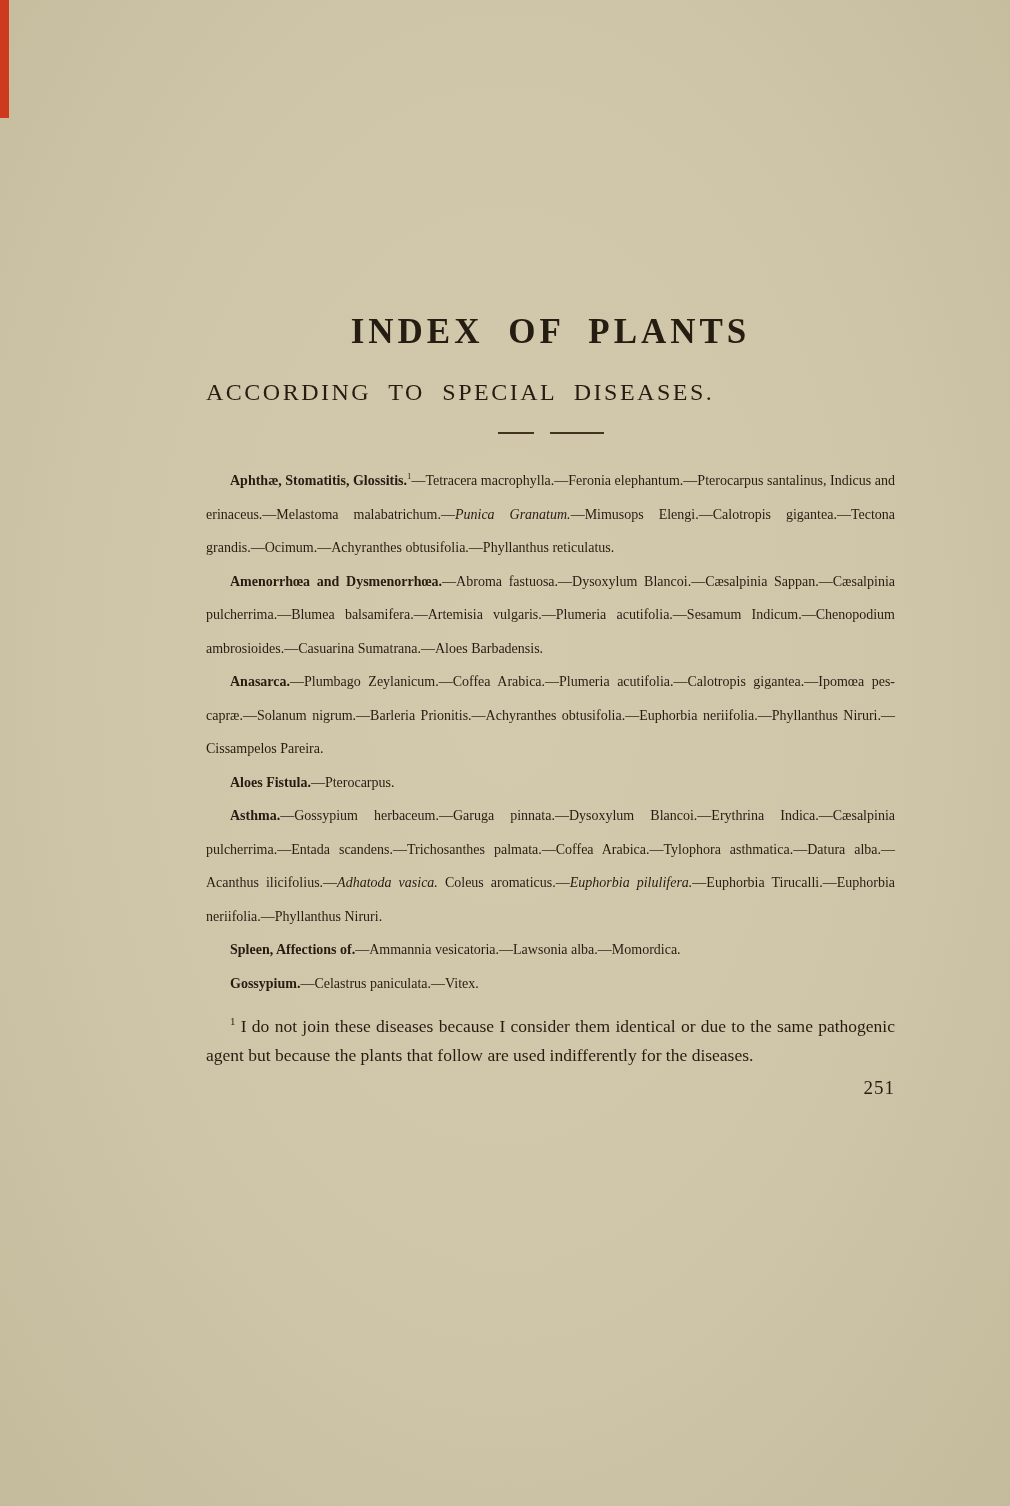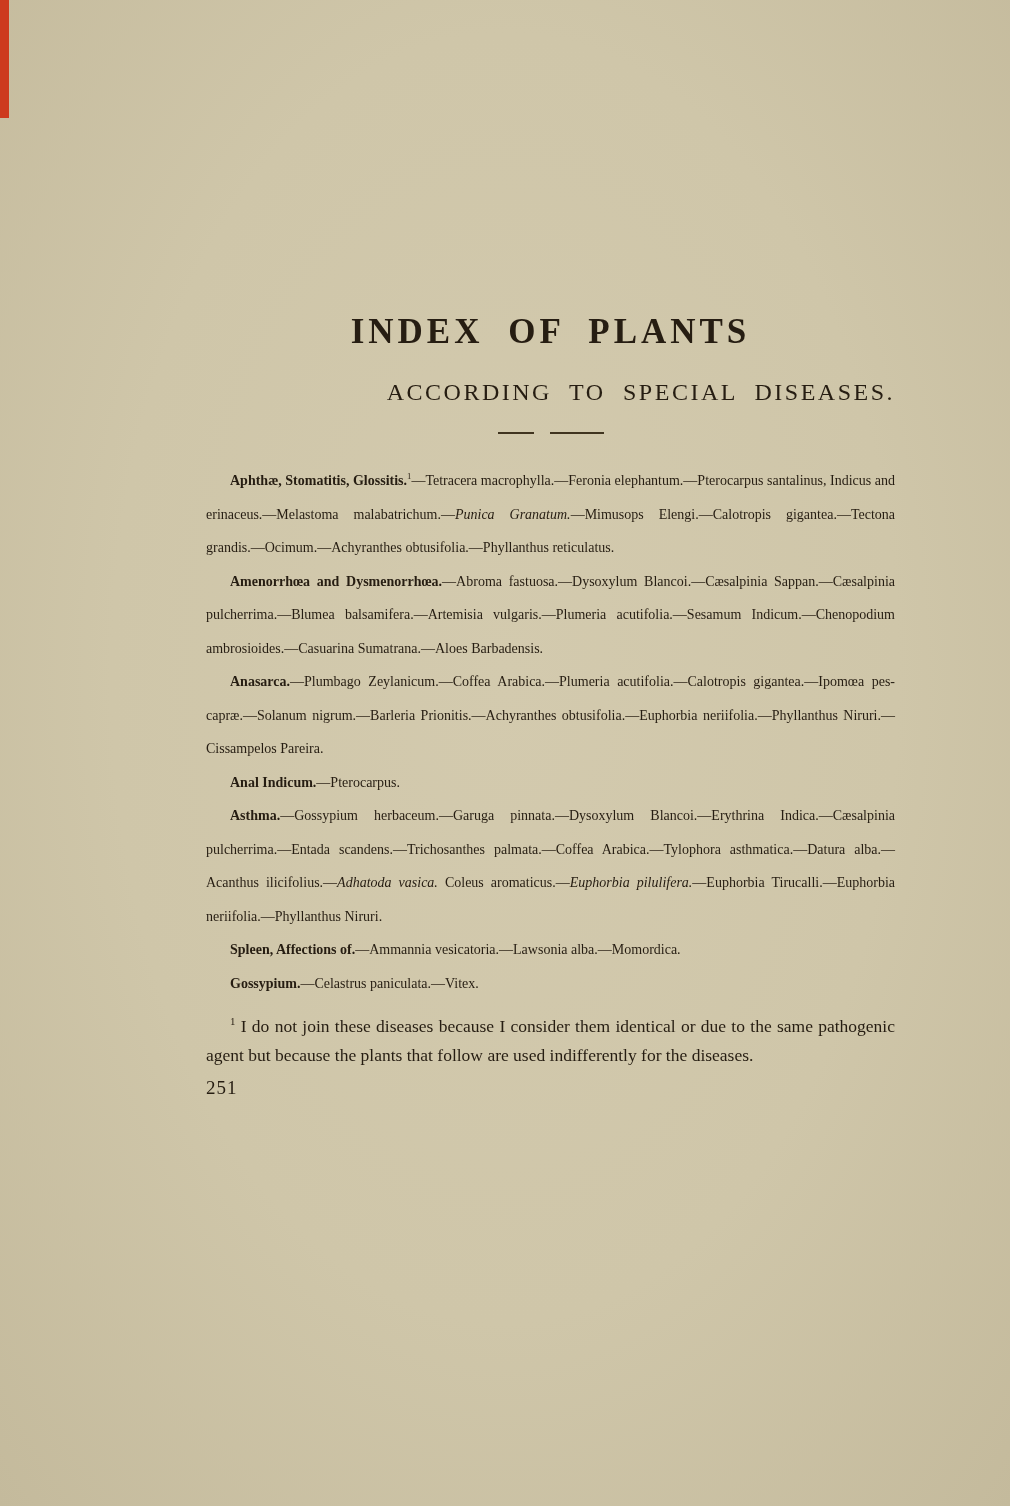--- a/index.html
+++ b/index.html
@@ -34,21 +34,21 @@
     margin: 312px 0 0 0;
     text-align: center;
     font-size: 35px;
     font-weight: 700;
     letter-spacing: 4px;
     word-spacing: 12px;
   }
 
   .subtitle {
     margin: 27px 0 0 0;
-    text-align: right;
+    text-align: left;
     font-size: 24px;
     font-weight: 400;
     letter-spacing: 2.5px;
     word-spacing: 9px;
   }
 
   .divider {
     margin: 26px auto 0 auto;
     width: 130px;
     display: flex;
@@ -82,21 +82,21 @@
   .footnote {
     margin: 12px 0 0 0;
     font-size: 17.5px;
     line-height: 28.5px;
     text-align: justify;
     text-indent: 24px;
   }
 
   .page-number {
     margin-top: 8px;
-    text-align: left;
+    text-align: right;
     font-size: 19px;
     letter-spacing: 1px;
   }
 </style>
 </head>
 <body>
 
 <div class="page">
   <div class="red-strip"></div>
 
@@ -106,21 +106,21 @@
 
     <div class="divider">
       <span class="d1"></span>
       <span class="d2"></span>
     </div>
 
     <div class="body-text">
         <p><span class="b">Aphthæ, Stomatitis, Glossitis.</span><sup>1</sup><span>—Tetracera macrophylla.—Feronia elephantum.—Pterocarpus santalinus, Indicus and erinaceus.—Melastoma malabatrichum.—</span><span class="i">Punica Granatum.</span><span>—Mimusops Elengi.—Calotropis gigantea.—Tectona grandis.—Ocimum.—Achyranthes obtusifolia.—Phyllanthus reticulatus.</span></p>
         <p><span class="b">Amenorrhœa and Dysmenorrhœa.</span><span>—Abroma fastuosa.—Dysoxylum Blancoi.—Cæsalpinia Sappan.—Cæsalpinia pulcherrima.—Blumea balsamifera.—Artemisia vulgaris.—Plumeria acutifolia.—Sesamum Indicum.—Chenopodium ambrosioides.—Casuarina Sumatrana.—Aloes Barbadensis.</span></p>
         <p><span class="b">Anasarca.</span><span>—Plumbago Zeylanicum.—Coffea Arabica.—Plumeria acutifolia.—Calotropis gigantea.—Ipomœa pes-capræ.—Solanum nigrum.—Barleria Prionitis.—Achyranthes obtusifolia.—Euphorbia neriifolia.—Phyllanthus Niruri.—Cissampelos Pareira.</span></p>
-        <p><span class="b">Anal Indicum.</span><span>—Pterocarpus.</span></p>
+        <p><span class="b">Aloes Fistula.</span><span>—Pterocarpus.</span></p>
         <p><span class="b">Asthma.</span><span>—Gossypium herbaceum.—Garuga pinnata.—Dysoxylum Blancoi.—Erythrina Indica.—Cæsalpinia pulcherrima.—Entada scandens.—Trichosanthes palmata.—Coffea Arabica.—Tylophora asthmatica.—Datura alba.—Acanthus ilicifolius.—</span><span class="i">Adhatoda vasica.</span><span> Coleus aromaticus.—</span><span class="i">Euphorbia pilulifera.</span><span>—Euphorbia Tirucalli.—Euphorbia neriifolia.—Phyllanthus Niruri.</span></p>
         <p><span class="b">Spleen, Affections of.</span><span>—Ammannia vesicatoria.—Lawsonia alba.—Momordica.</span></p>
         <p><span class="b">Gossypium.</span><span>—Celastrus paniculata.—Vitex.</span></p>
       </div>
 
     <p class="footnote"><sup>1</sup><span> I do not join these diseases because I consider them identical or due to the same pathogenic agent but because the plants that follow are used indifferently for the diseases.</span></p>
 
     <div class="page-number">251</div>
   </div>
 </div>

